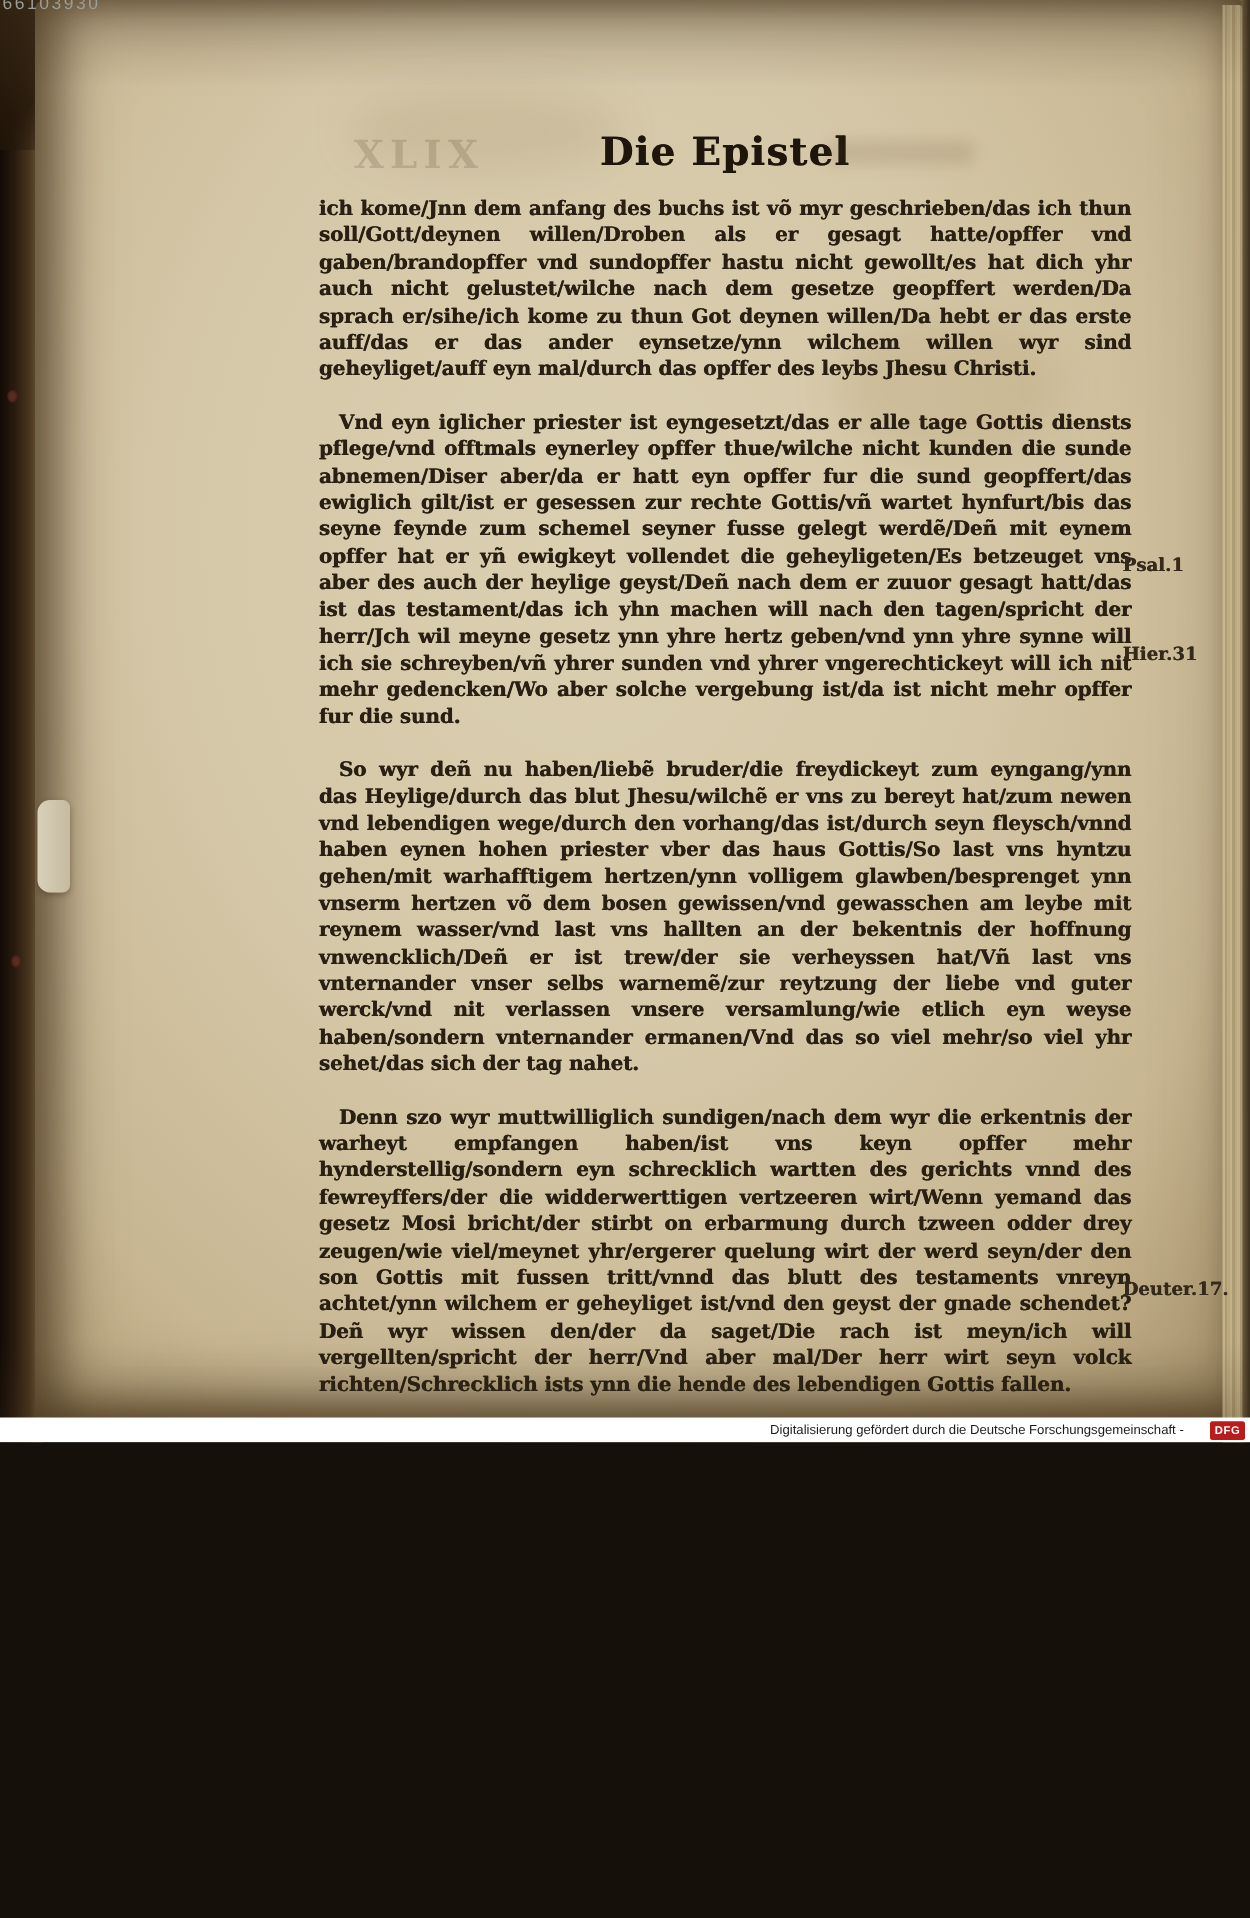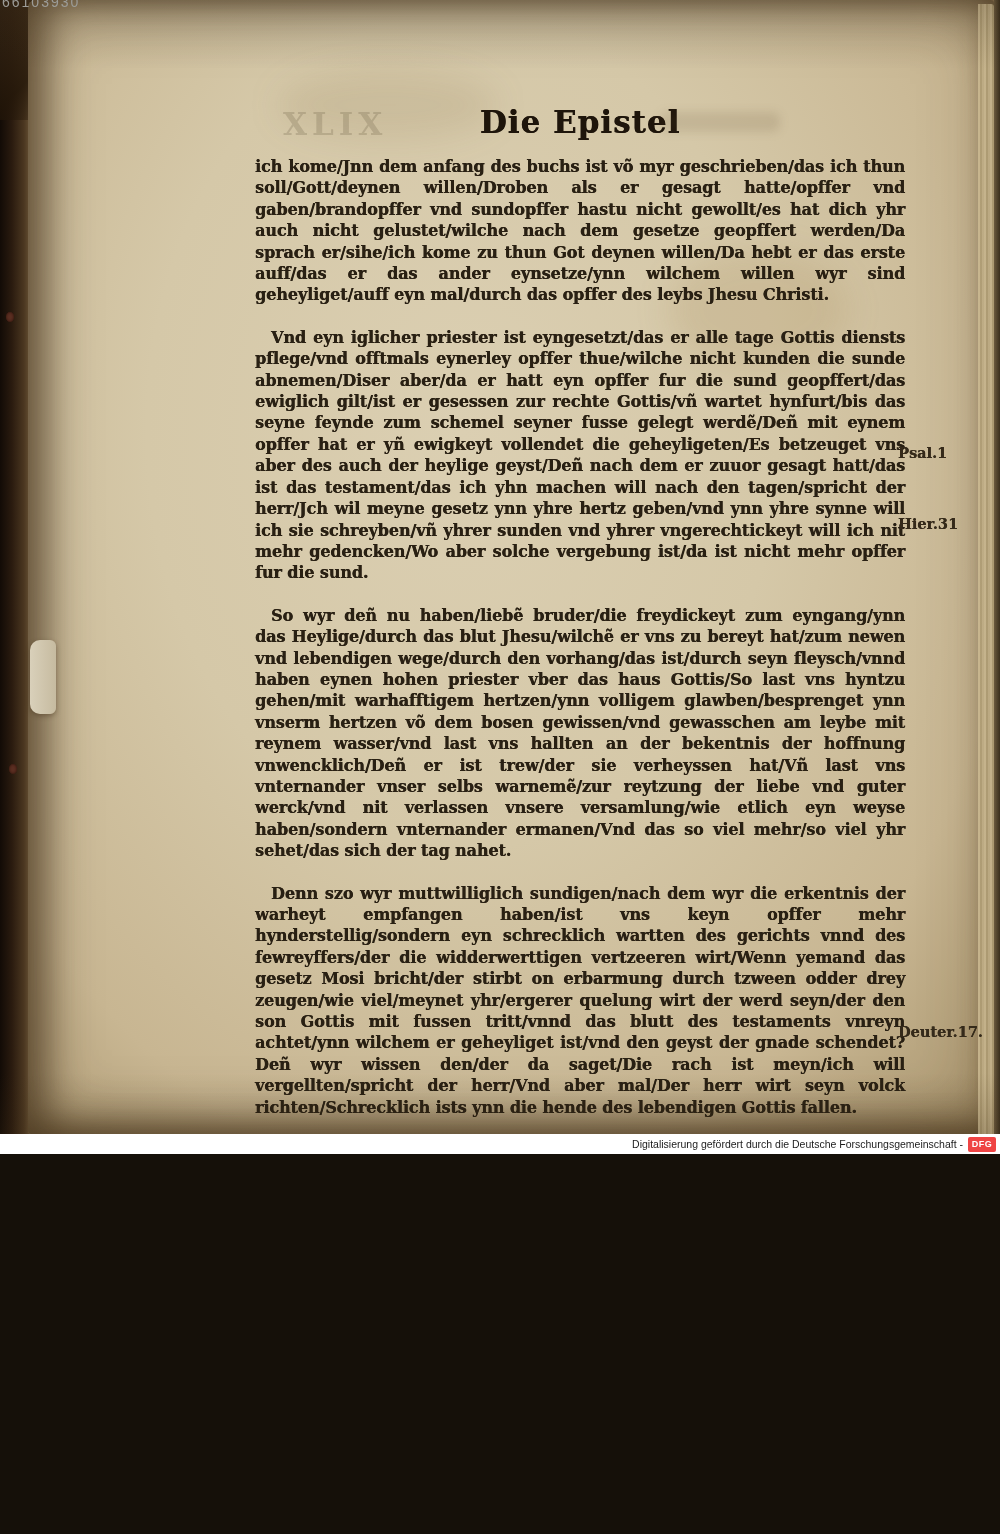--- a/index.html
+++ b/index.html
@@ -80,27 +80,27 @@
   .mn-2{top:1023px;}
   .mn-3{top:1147px;}
   
   .catchword{
     position:absolute;left:255px;top:1248px;width:622px;text-align:right;
     font-weight:700;font-size:17px;color:#292013;text-shadow:.35px 0 0 #292013;
   }
   
   .footer-bar{
     position:absolute;left:0;bottom:0;width:1000px;height:20px;background:#ffffff;z-index:8;
-    display:flex;align-items:center;justify-content:flex-end;gap:5px;box-sizing:border-box;padding-right:4px;
+    display:flex;align-items:center;justify-content:flex-end;gap:21px;box-sizing:border-box;padding-right:4px;
     font-family:"Liberation Sans",sans-serif;
   }
   .credit{font-size:10.5px;color:#1c1c1c;}
   .dfg-logo{
     display:inline-flex;align-items:center;justify-content:center;
-    width:28px;height:15px;background:#ef4444;color:#fff;font-weight:700;font-size:9px;
+    width:28px;height:15px;background:#b91c1c;color:#fff;font-weight:700;font-size:9px;
     letter-spacing:.5px;border-radius:2px;
   }
   .vignette{position:absolute;inset:0;pointer-events:none;
     background:linear-gradient(180deg,rgba(40,28,12,.18) 0%,rgba(0,0,0,0) 6%,rgba(0,0,0,0) 93%,rgba(60,44,20,.25) 100%);}
 </style>
 </head>
 <body>
 
 <div class="scan">
 

